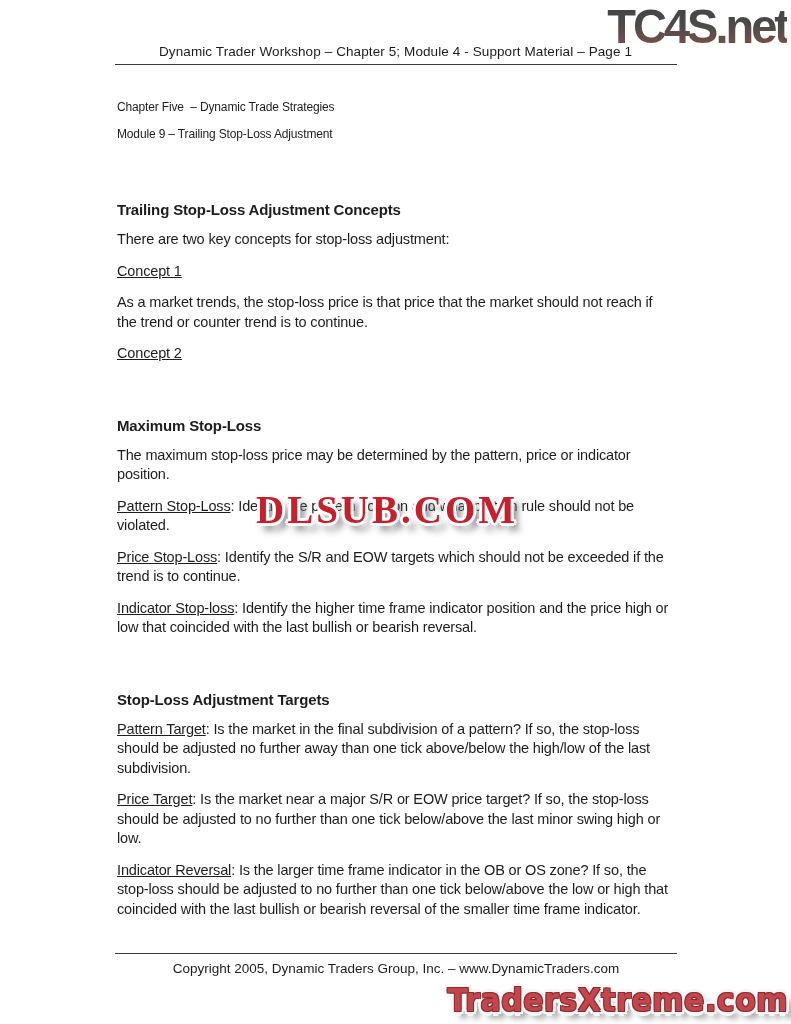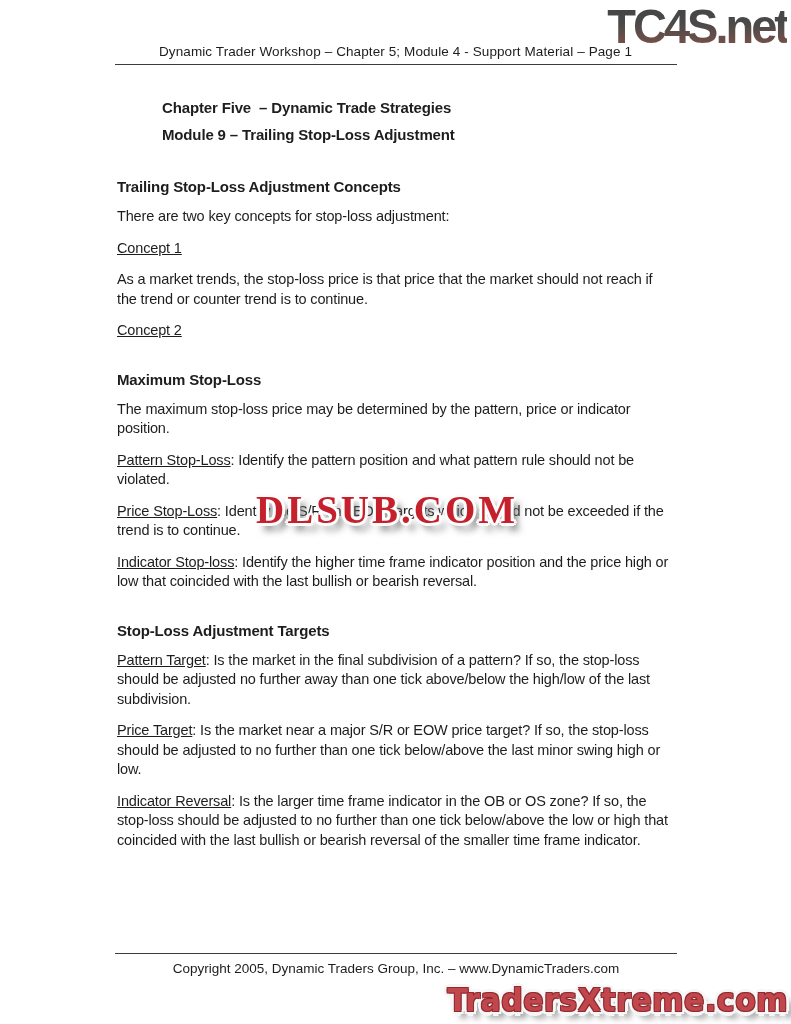--- a/index.html
+++ b/index.html
@@ -51,30 +51,29 @@
     border-top: 1.5px solid #3c3c3c;
   }
 
   
   .content {
     margin: 29px 116px 0 117px;
     font-size: 14.5px;
     letter-spacing: -0.15px;
   }
   .doc-title {
-    font-size: 15px;
-    font-weight: bold;
+    font-size: 12px;
+    font-weight: normal;
     line-height: 27px;
     white-space: pre-wrap;
-    margin-left: 45px;
   }
   .section-heading {
     font-size: 15px;
     font-weight: bold;
-    margin-top: 30px;
+    margin-top: 53px;
   }
   .content p {
     margin-top: 12px;
     line-height: 19.5px;
   }
   .lbl { text-decoration: underline; }
 
   
   .wm-center {
     position: absolute;

